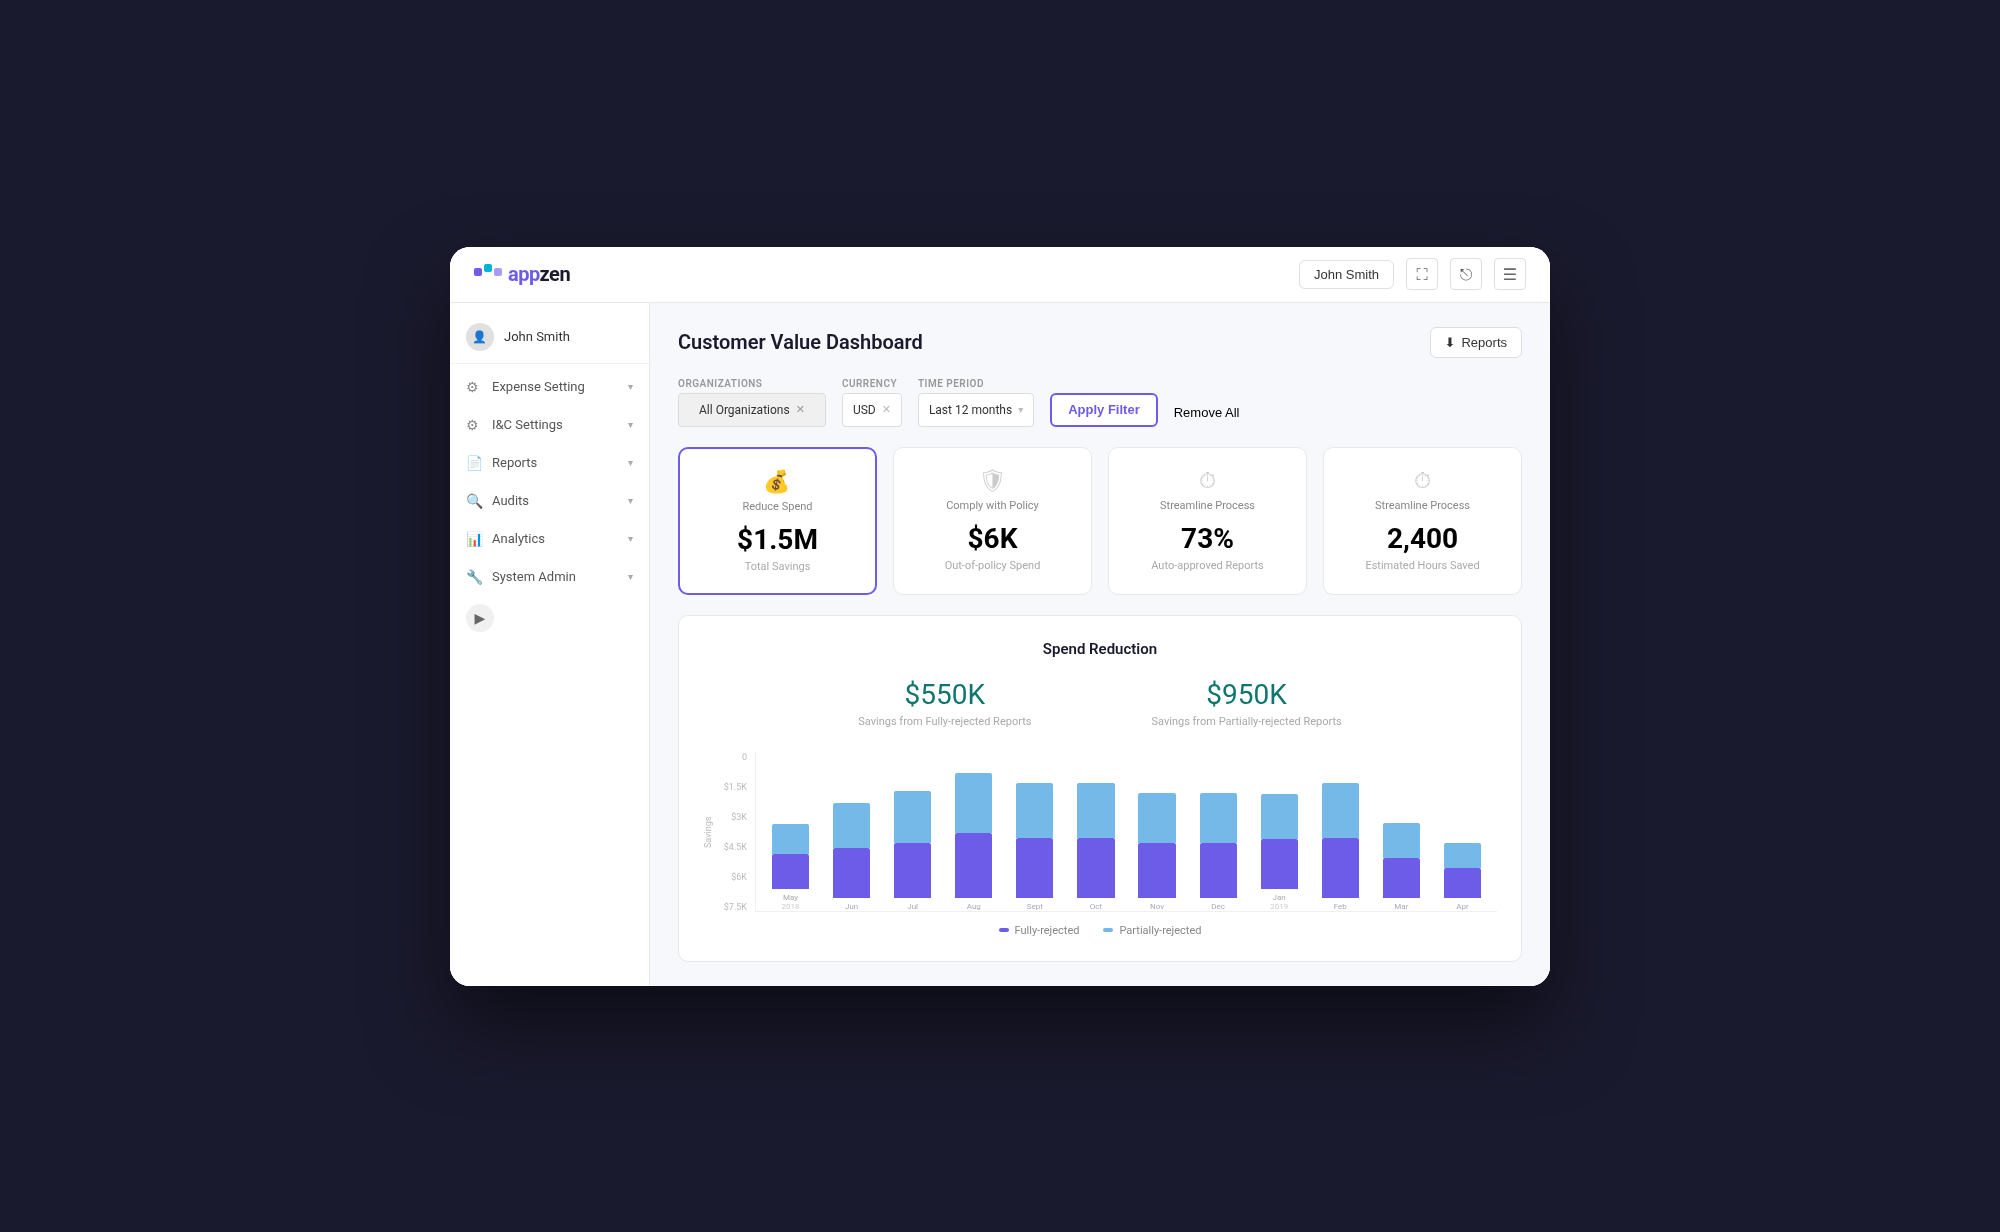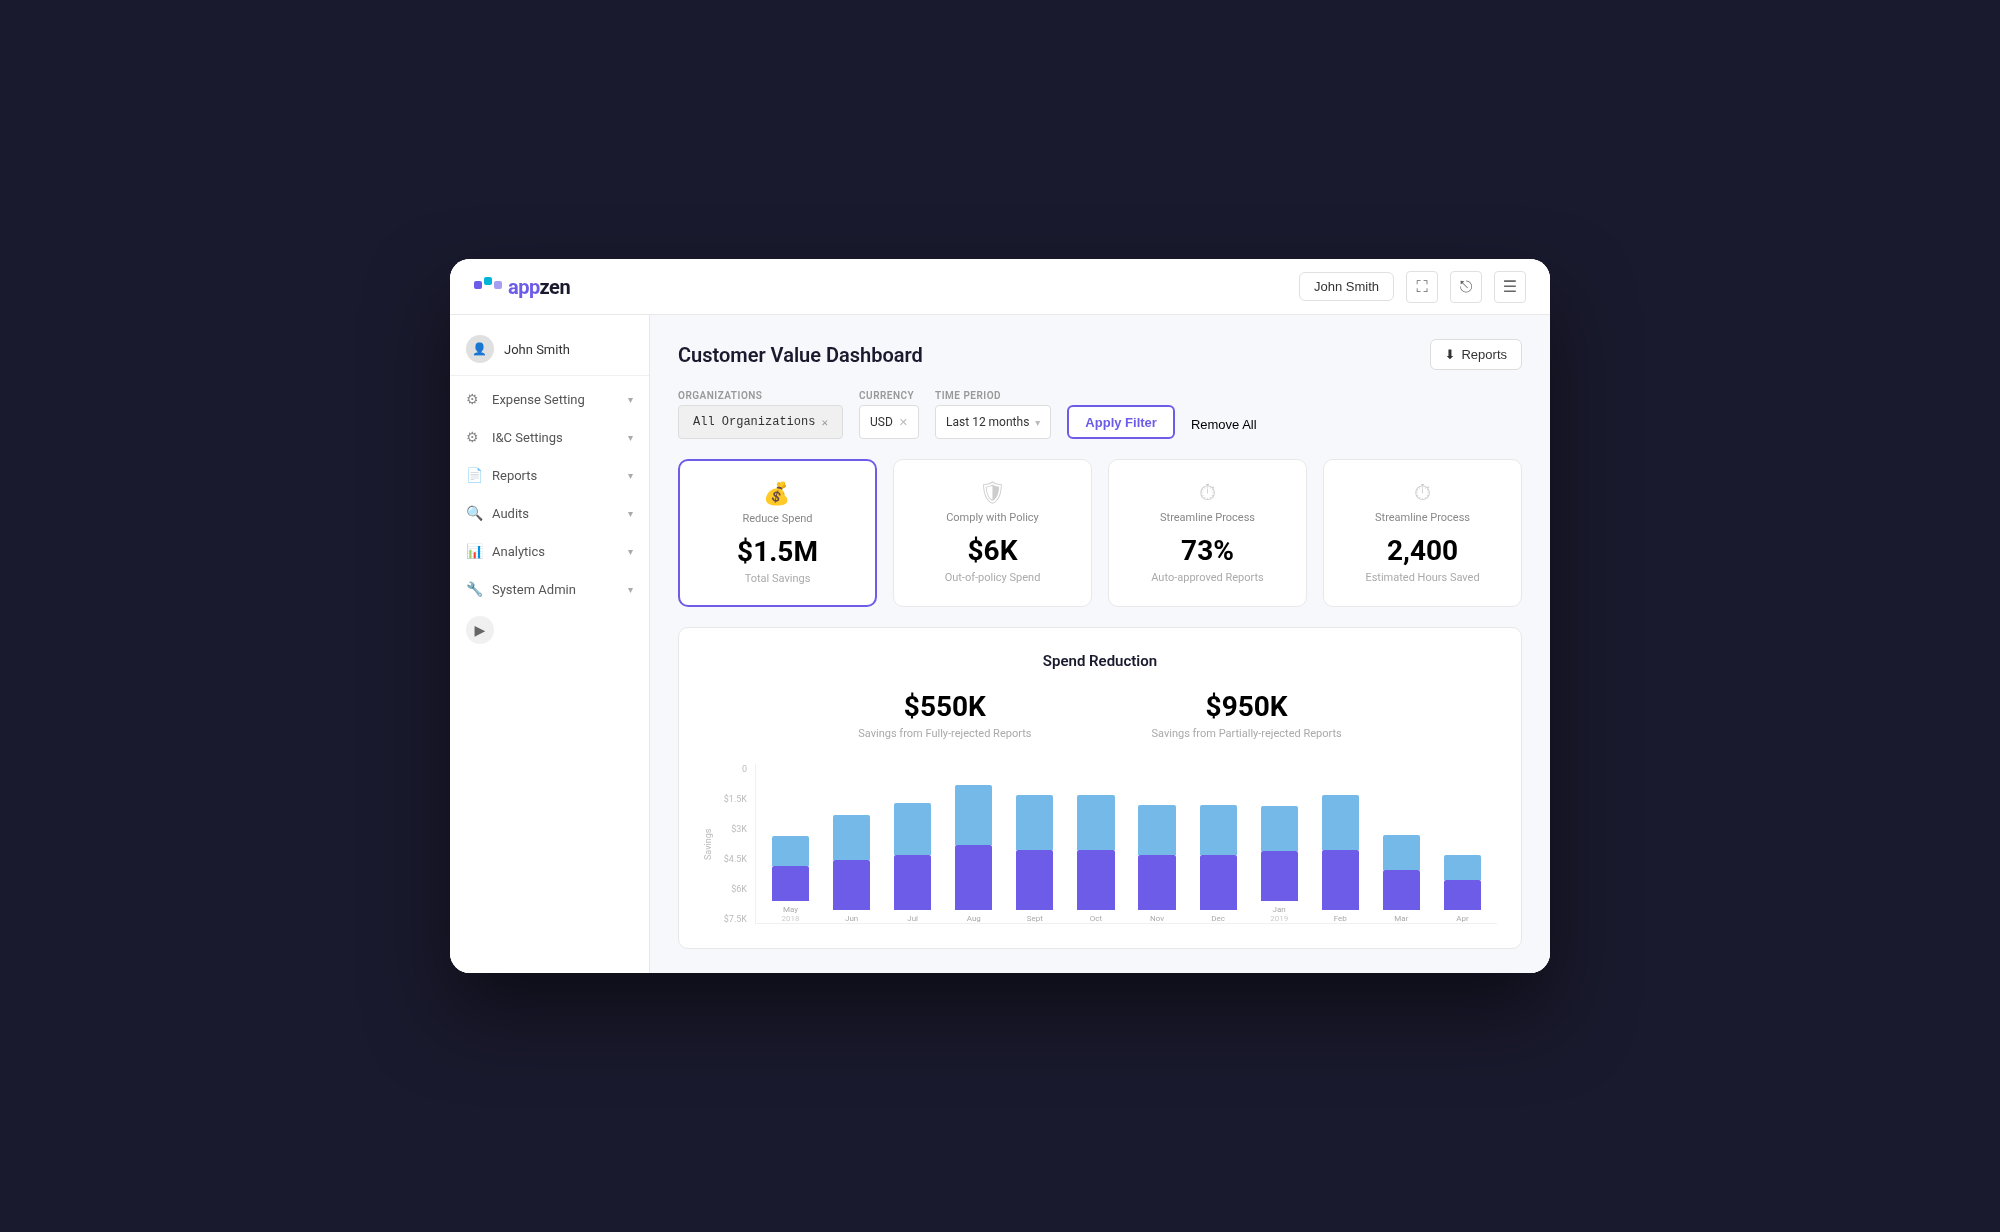--- a/index.html
+++ b/index.html
@@ -200,25 +200,24 @@
       letter-spacing: 0.5px;
       text-transform: uppercase;
     }
     .filter-tag {
       display: flex;
       align-items: center;
       gap: 6px;
       background: #f0f0f0;
       border: 1px solid #ddd;
       border-radius: 4px;
-      padding: 6px 14px;
+      padding: 6px 20px;
       font-size: 12px;
       color: #333;
       height: 34px;
-      font-family: Liberation Mono, monospace;
     }
     .filter-tag .close {
       color: #999;
       cursor: pointer;
       font-size: 11px;
     }
     .filter-select {
       display: flex;
       align-items: center;
       gap: 6px;
@@ -318,22 +317,22 @@
       display: flex;
       justify-content: center;
       gap: 120px;
       margin-bottom: 24px;
     }
     .highlight-item {
       text-align: center;
     }
     .highlight-value {
       font-size: 28px;
-      font-weight: 700;
-      color: #000000;
+      font-weight: 400;
+      color: #0f766e;
     }
     .highlight-label {
       font-size: 11px;
       color: #aaa;
       margin-top: 4px;
     }
     .y-axis {
       display: flex;
       flex-direction: column-reverse;
       justify-content: space-between;
@@ -689,19 +688,29 @@
                   <div class="bar-stack" style="height: 55px; justify-content: flex-end; display: flex; flex-direction: column; align-items: center; width: 100%;">
                     <div class="bar-segment-top" style="height: 25px; width: 70%; background: rgb(116, 185, 232); border-radius: 2px 2px 0px 0px;"></div>
                     <div class="bar-segment-bottom" style="height: 30px; width: 70%; background: rgb(108, 92, 231);"></div>
                   </div>
                   <div class="bar-label">Apr</div>
                   <div class="bar-year"></div>
                 </div>
               </div>
           </div>
 
+          <div class="chart-legend">
+            <div class="legend-item">
+              <div class="legend-dot" style="background:#6c5ce7;"></div>
+              <span>Fully-rejected</span>
+            </div>
+            <div class="legend-item">
+              <div class="legend-dot" style="background:#74b9e8;"></div>
+              <span>Partially-rejected</span>
+            </div>
+          </div>
 
         </div>
 
       </div>
     </div>
   </div>
 </div>
 
 </body></html>

